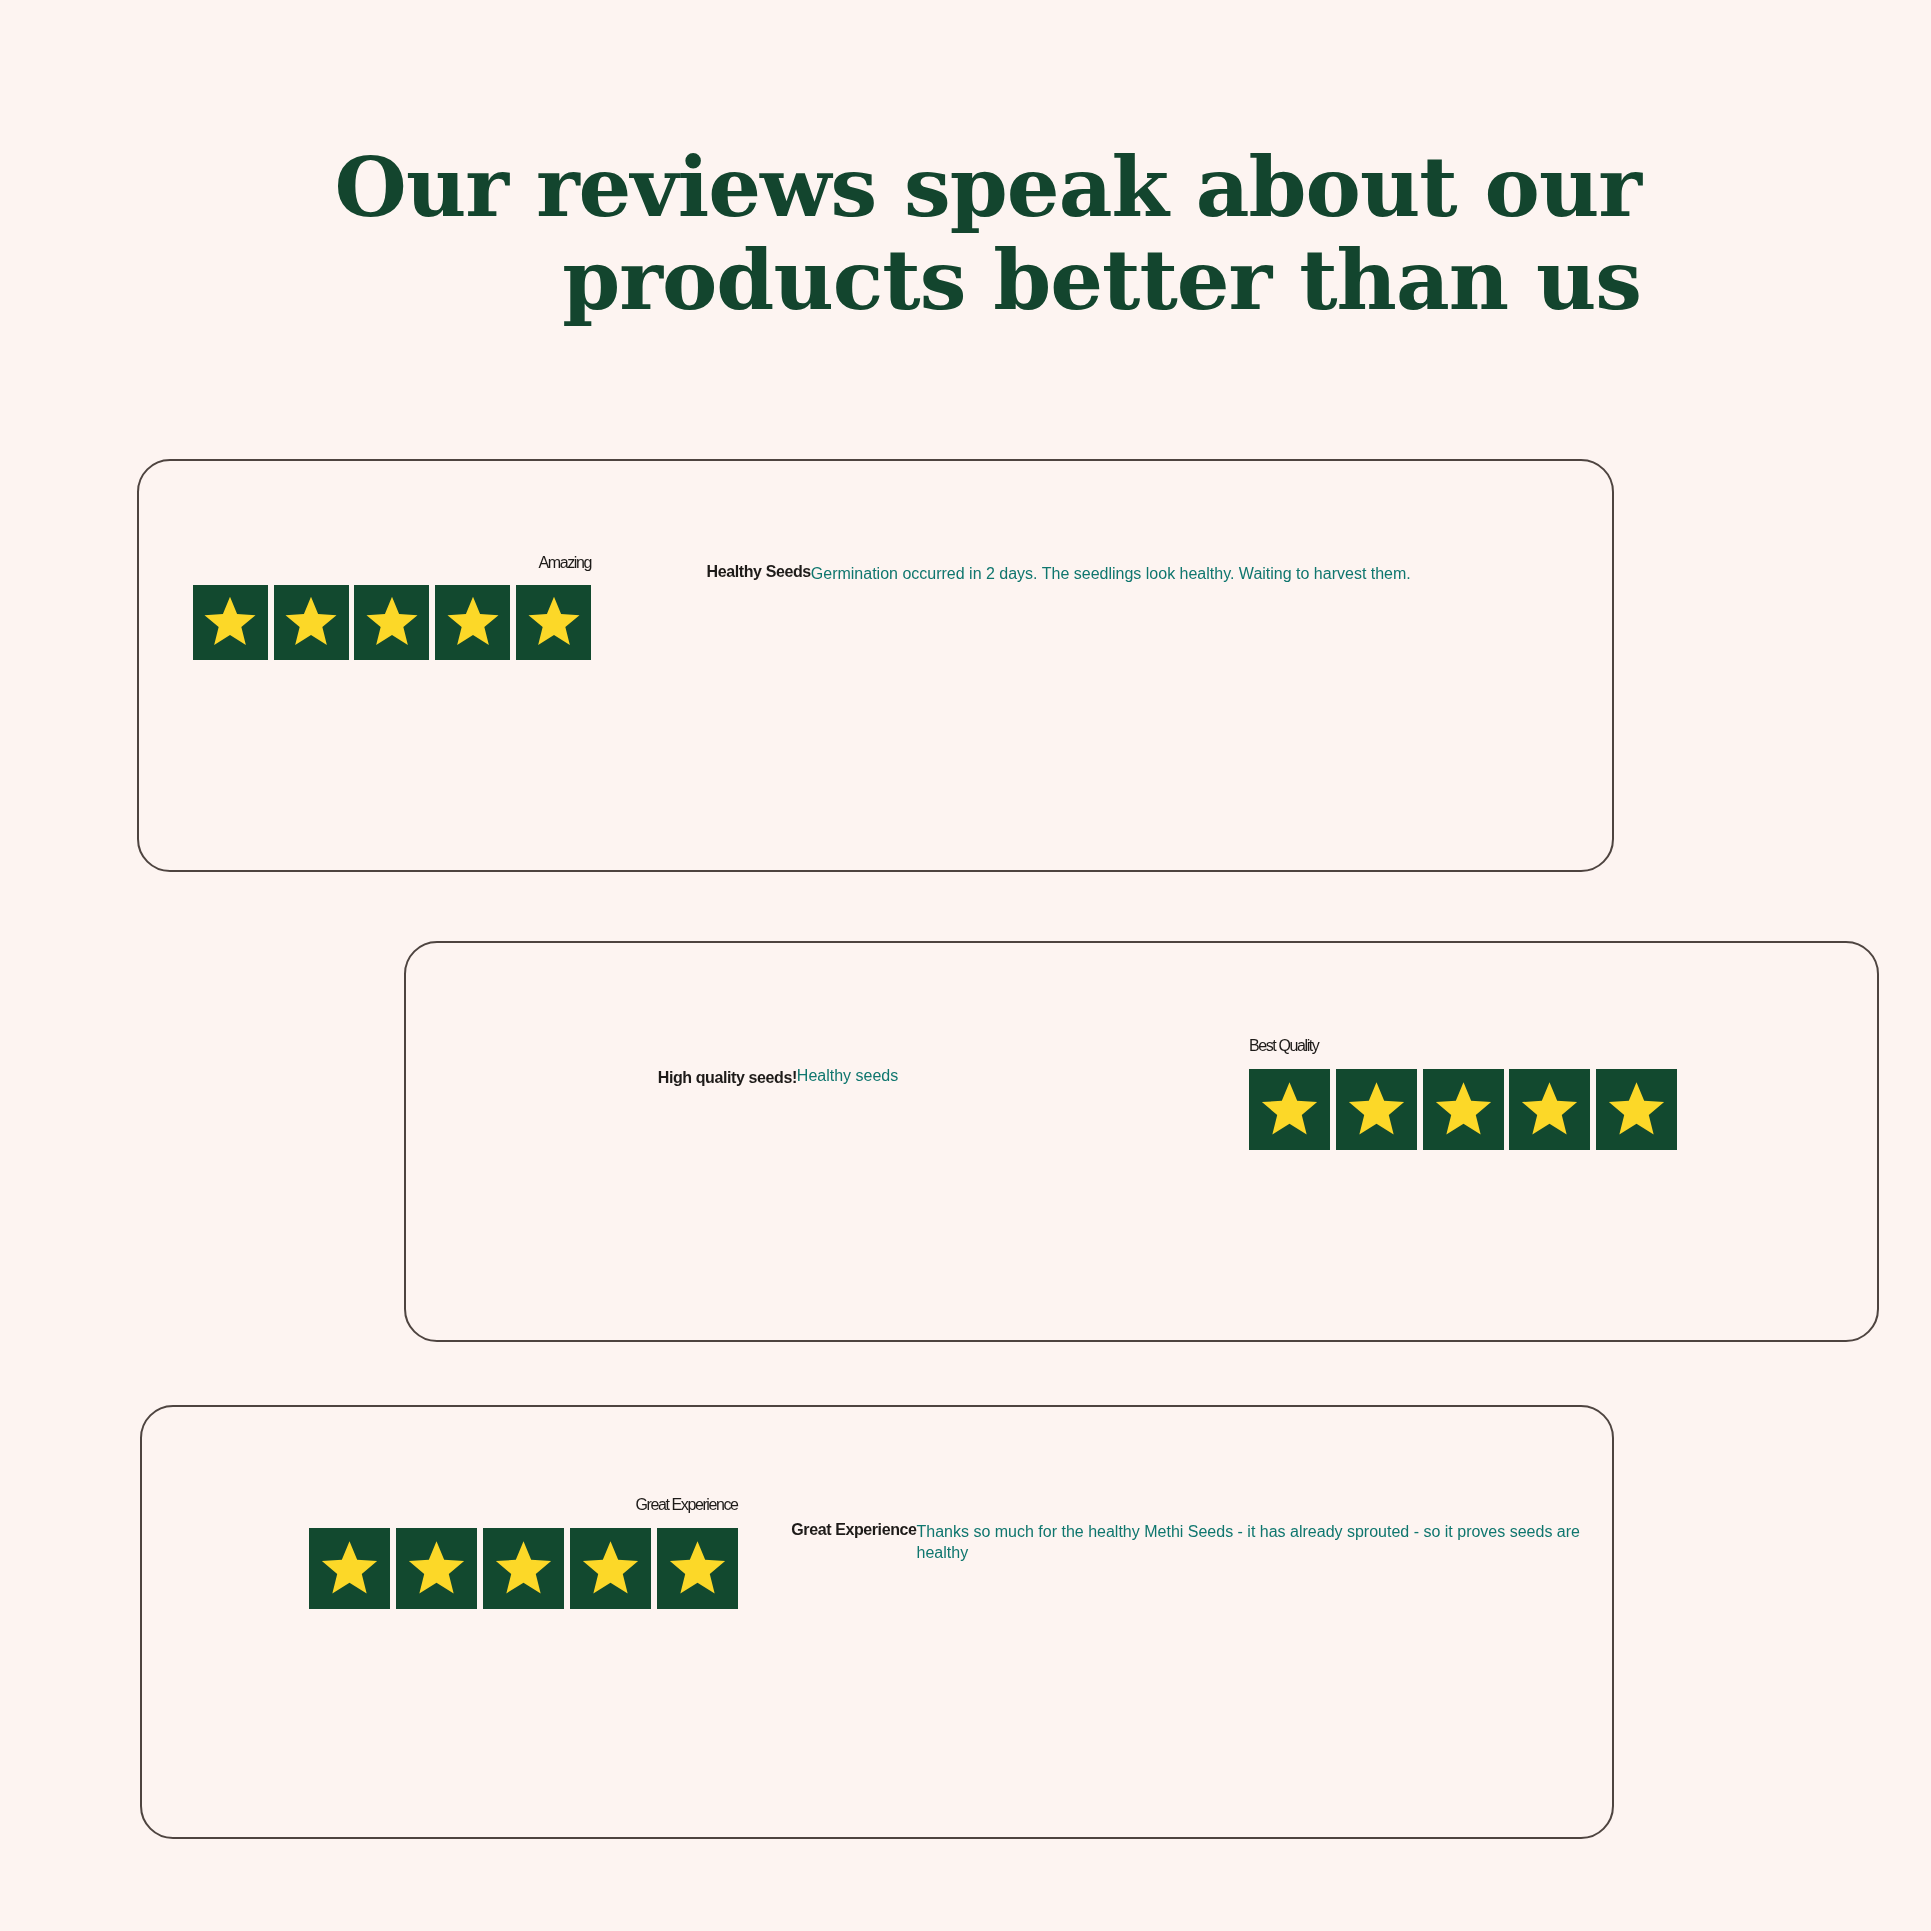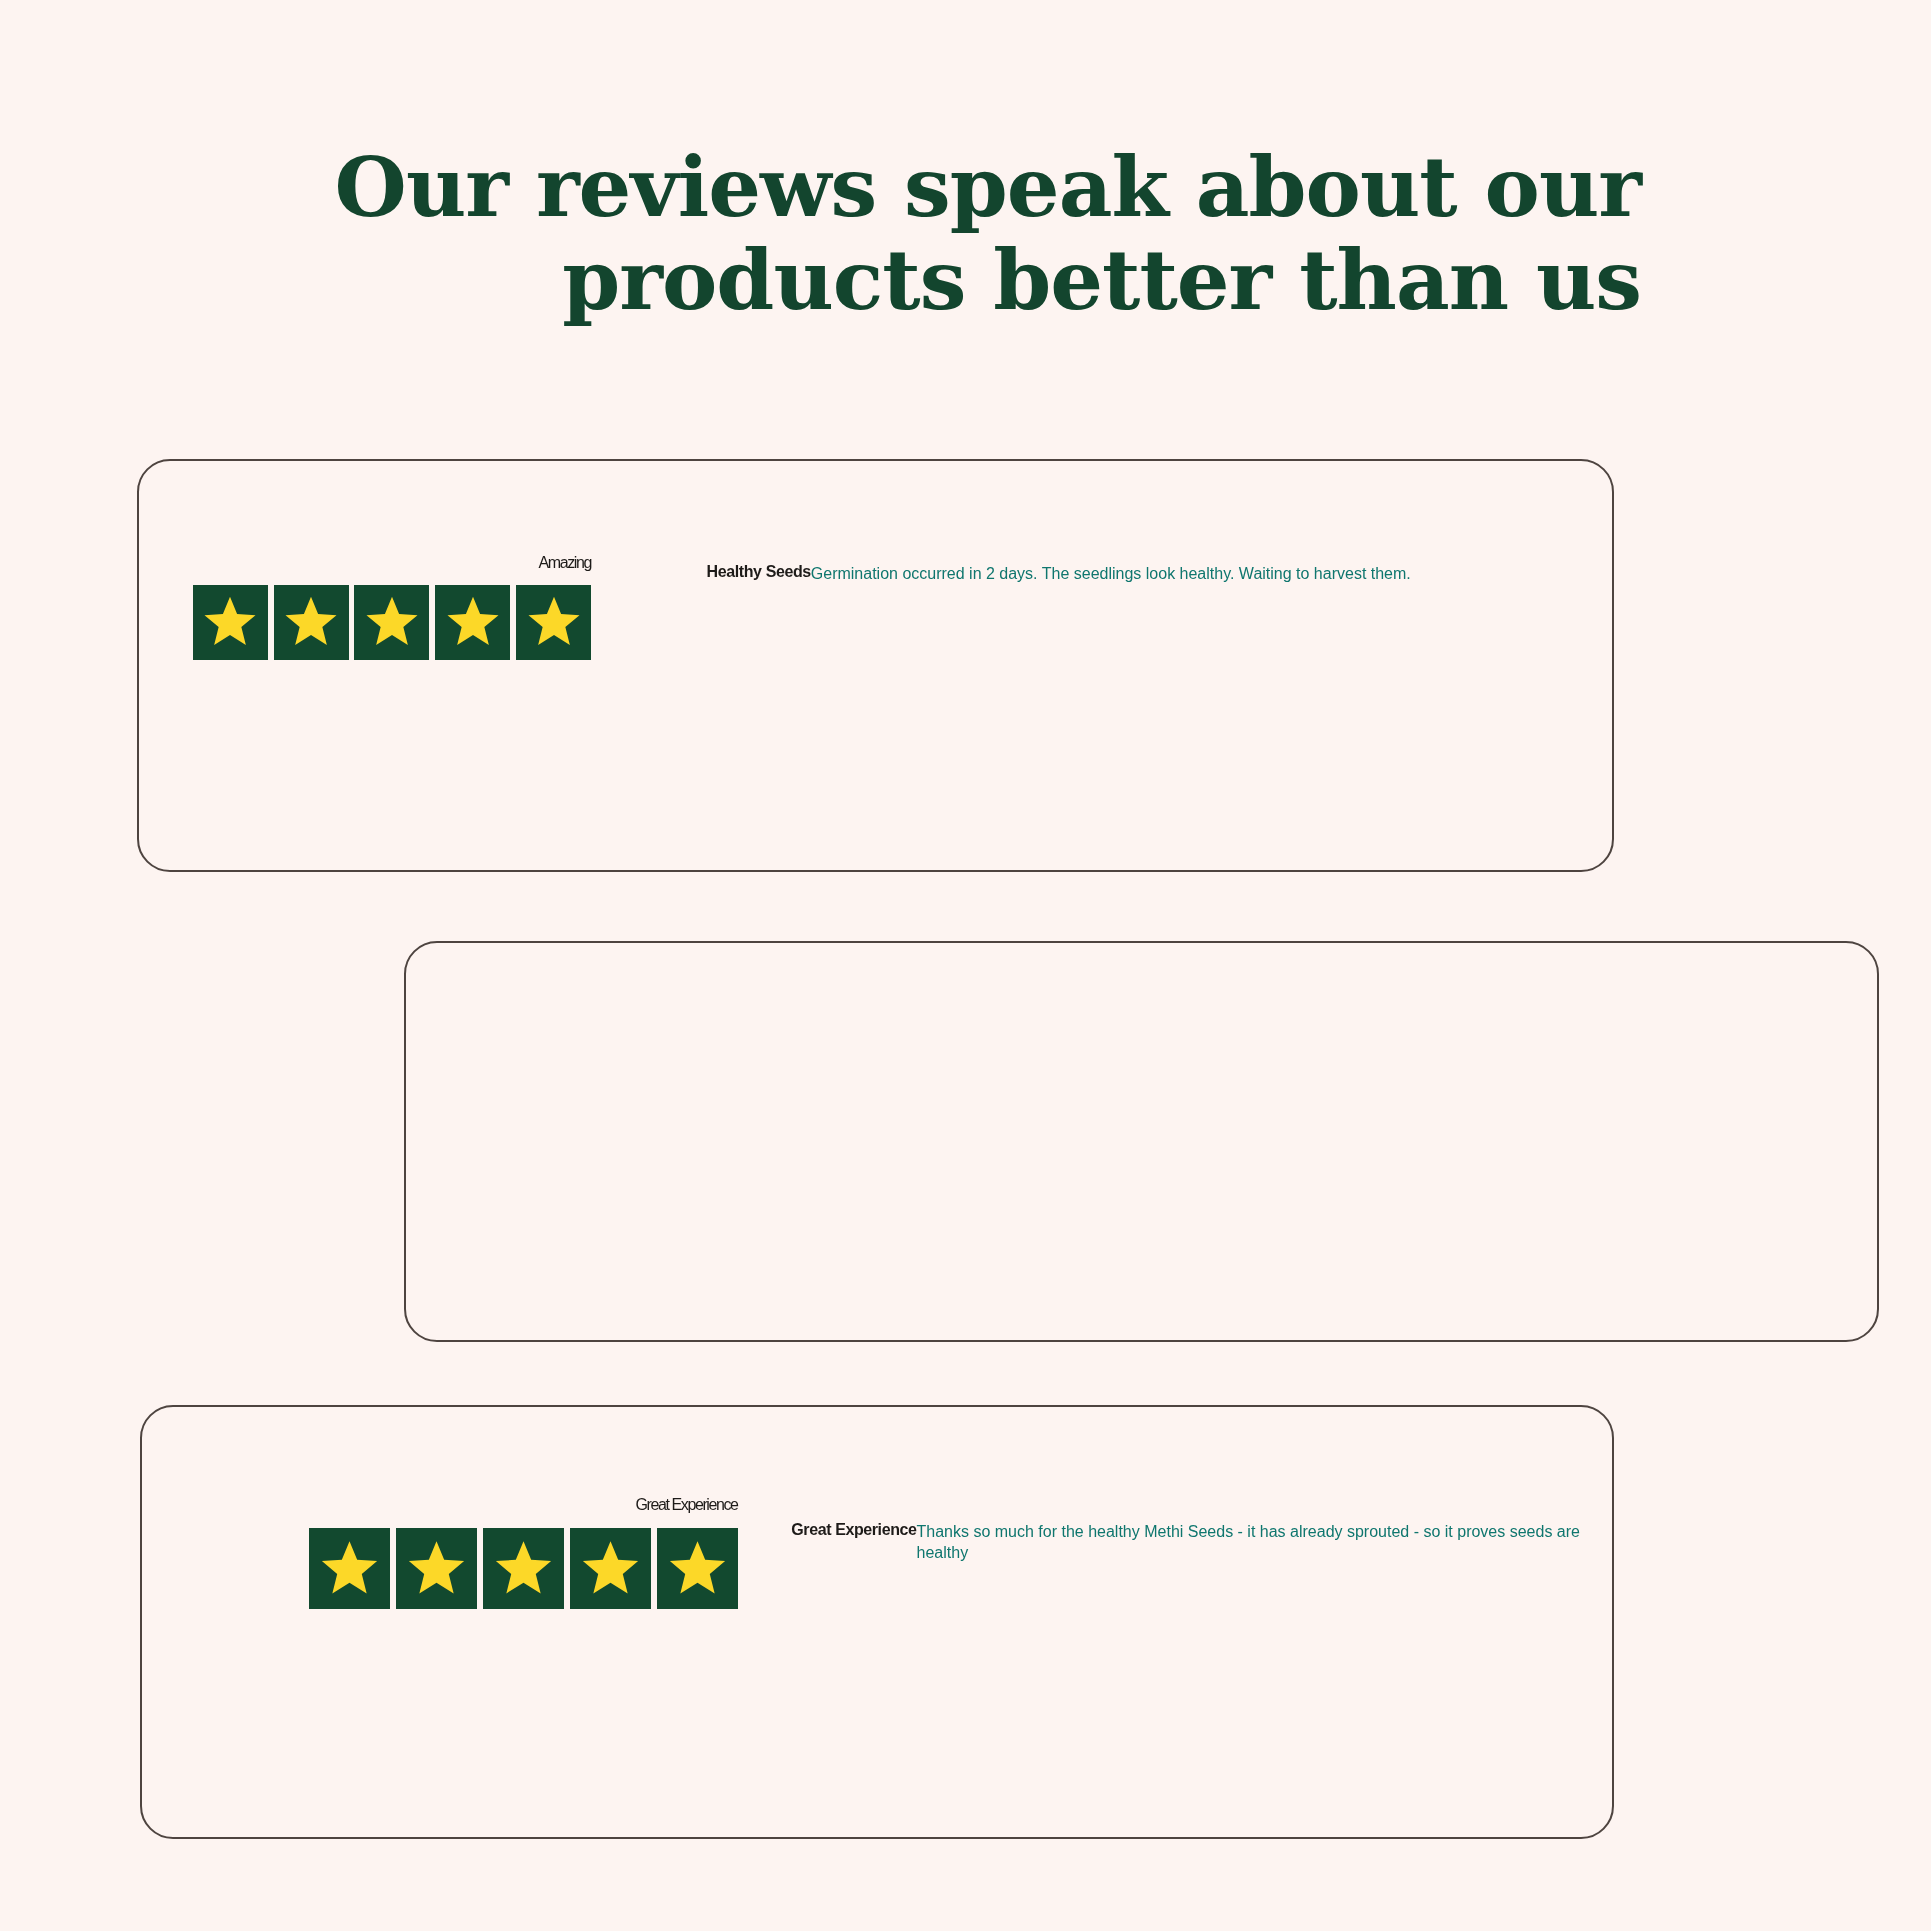--- a/index.html
+++ b/index.html
@@ -155,20 +155,54 @@
         </div>
     </div>
     <div class="review-text align-left" style="margin-left:104px; padding-top:7.7px;">
       <div class="review-title">Healthy Seeds</div>
       <div class="review-body">Germination occurred in 2 days. The seedlings look healthy. Waiting to harvest them.</div>
     </div>
   </div>
 
   <div class="card" id="card-2"></div>
   <div class="card-inner" id="card-2-inner">
+    <div class="review-text align-right" style="width:748px; padding-top:27px;">
+      <div class="review-title">High quality seeds!</div>
+      <div class="review-body">Healthy seeds</div>
+    </div>
+    <div class="rating-block align-left" style="margin-left:97px;">
+      <div class="rating-word">Best Quality</div>
+      <div class="stars" id="stars-2" style="margin-top:15.4px;">
+          <div class="star-tile" style="width: 81px; height: 81px; background: rgb(18, 73, 47);">
+            <svg width="65" height="65" viewBox="0 0 100 100">
+              <path d="M50 8 L61.8 36.6 L92.5 38.6 L68.9 58.4 L76.4 88.3 L50 71.8 L23.6 88.3 L31.1 58.4 L7.5 38.6 L38.2 36.6 Z" fill="#FCD828"></path>
+            </svg>
+          </div>
+          <div class="star-tile" style="width: 81px; height: 81px; background: rgb(18, 73, 47);">
+            <svg width="65" height="65" viewBox="0 0 100 100">
+              <path d="M50 8 L61.8 36.6 L92.5 38.6 L68.9 58.4 L76.4 88.3 L50 71.8 L23.6 88.3 L31.1 58.4 L7.5 38.6 L38.2 36.6 Z" fill="#FCD828"></path>
+            </svg>
+          </div>
+          <div class="star-tile" style="width: 81px; height: 81px; background: rgb(18, 73, 47);">
+            <svg width="65" height="65" viewBox="0 0 100 100">
+              <path d="M50 8 L61.8 36.6 L92.5 38.6 L68.9 58.4 L76.4 88.3 L50 71.8 L23.6 88.3 L31.1 58.4 L7.5 38.6 L38.2 36.6 Z" fill="#FCD828"></path>
+            </svg>
+          </div>
+          <div class="star-tile" style="width: 81px; height: 81px; background: rgb(18, 73, 47);">
+            <svg width="65" height="65" viewBox="0 0 100 100">
+              <path d="M50 8 L61.8 36.6 L92.5 38.6 L68.9 58.4 L76.4 88.3 L50 71.8 L23.6 88.3 L31.1 58.4 L7.5 38.6 L38.2 36.6 Z" fill="#FCD828"></path>
+            </svg>
+          </div>
+          <div class="star-tile" style="width: 81px; height: 81px; background: rgb(18, 73, 47);">
+            <svg width="65" height="65" viewBox="0 0 100 100">
+              <path d="M50 8 L61.8 36.6 L92.5 38.6 L68.9 58.4 L76.4 88.3 L50 71.8 L23.6 88.3 L31.1 58.4 L7.5 38.6 L38.2 36.6 Z" fill="#FCD828"></path>
+            </svg>
+          </div>
+        </div>
+    </div>
   </div>
 
   <div class="card" id="card-3"></div>
   <div class="card-inner" id="card-3-inner">
     <div class="rating-block align-right" style="width:579px; padding-right:7.7px;">
       <div class="rating-word">Great Experience</div>
       <div class="stars" id="stars-3" style="margin-top:15.4px;">
           <div class="star-tile" style="width: 81px; height: 81px; background: rgb(18, 73, 47);">
             <svg width="65" height="65" viewBox="0 0 100 100">
               <path d="M50 8 L61.8 36.6 L92.5 38.6 L68.9 58.4 L76.4 88.3 L50 71.8 L23.6 88.3 L31.1 58.4 L7.5 38.6 L38.2 36.6 Z" fill="#FCD828"></path>

